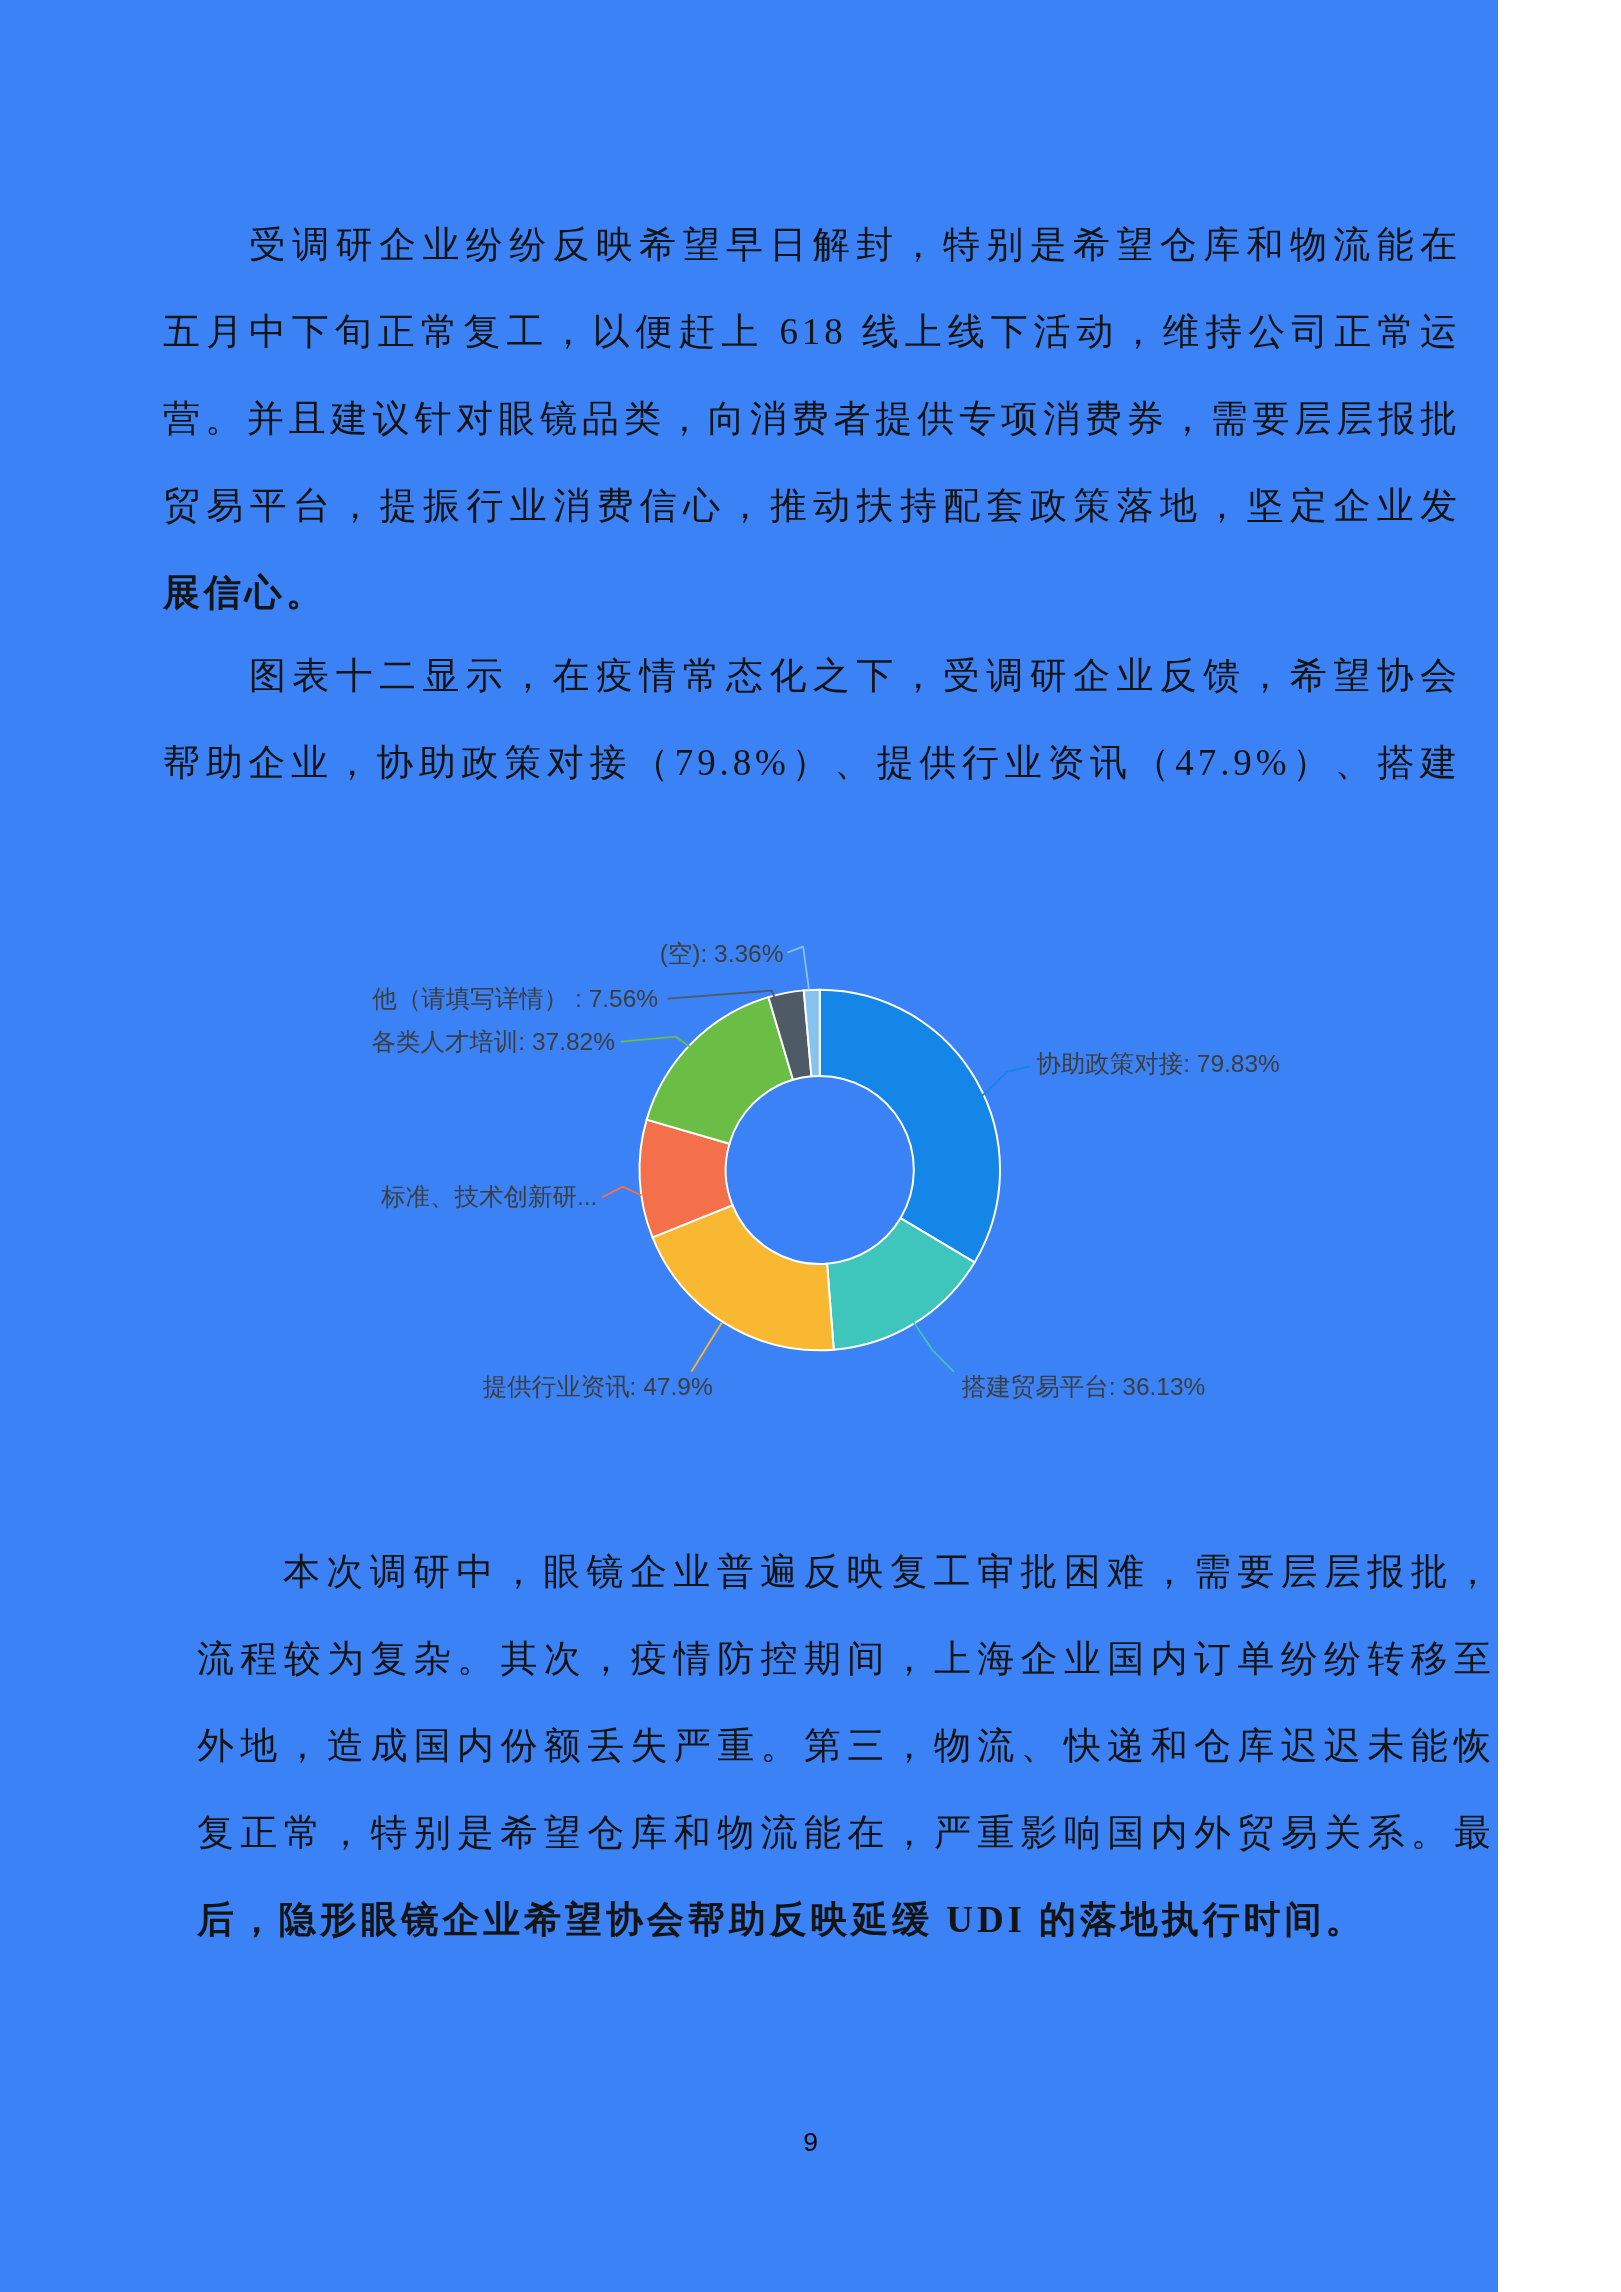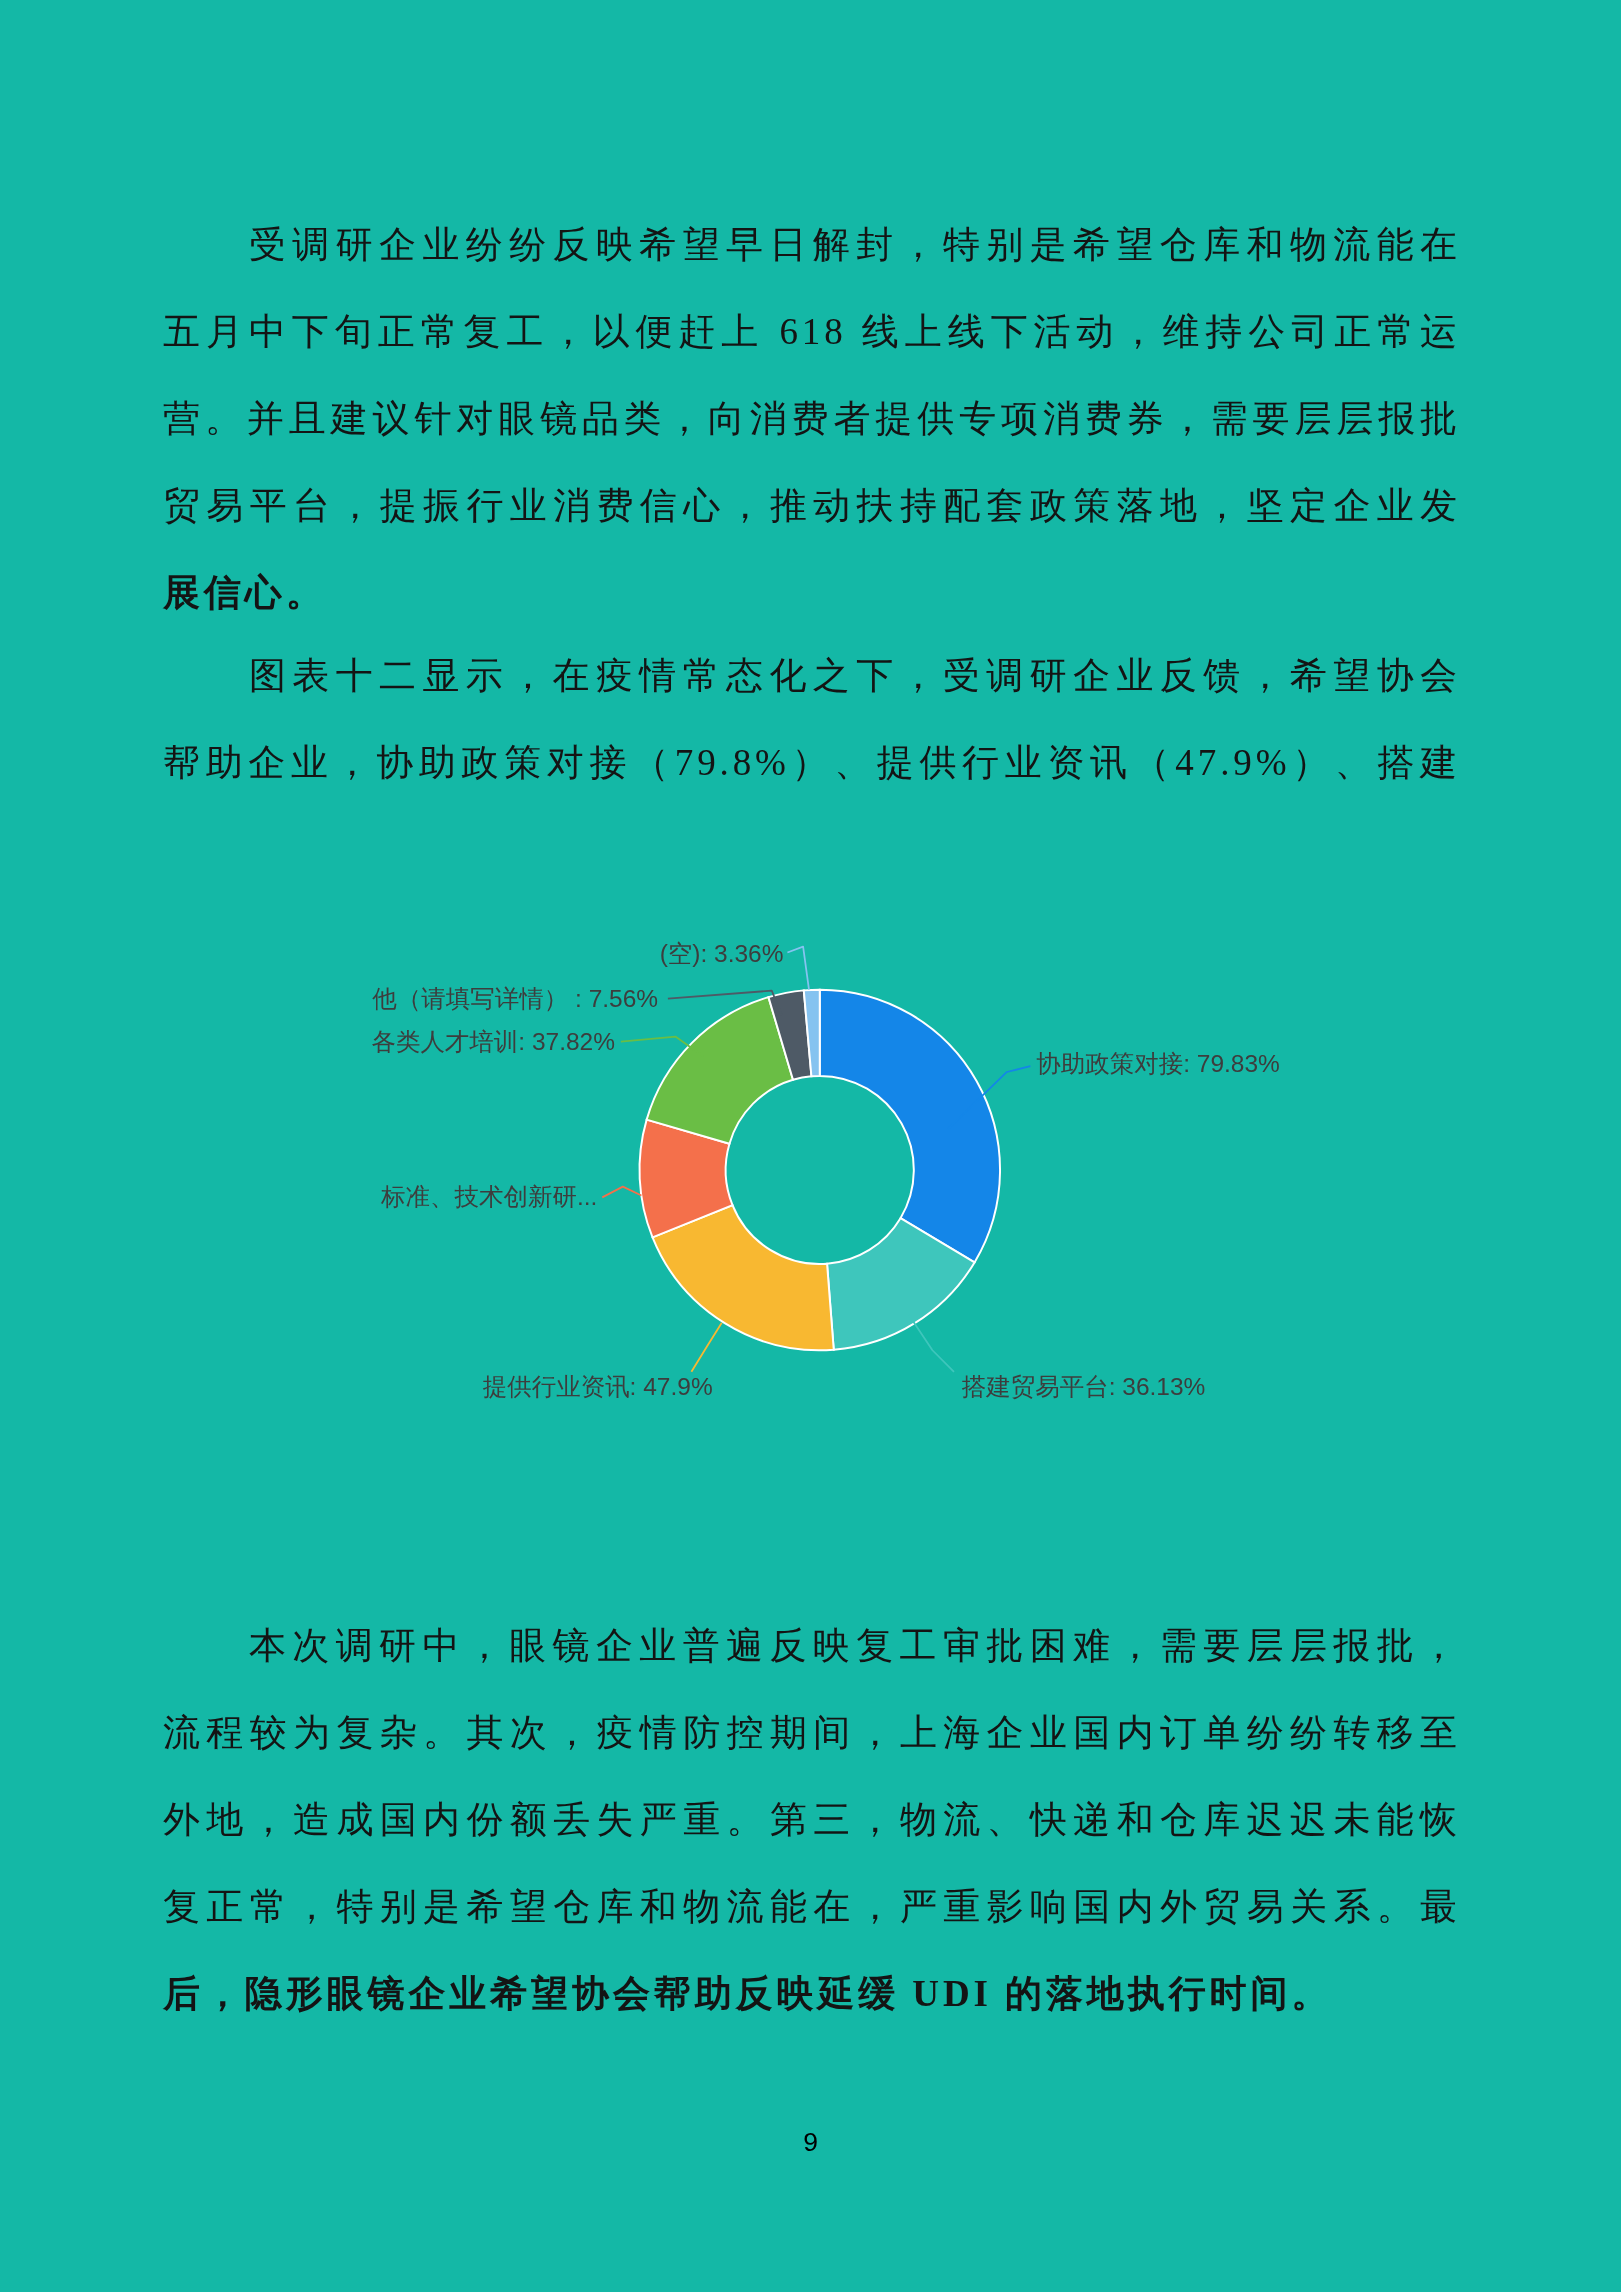--- a/index.html
+++ b/index.html
@@ -1,23 +1,23 @@
 <!DOCTYPE html>
 <html><head>
 <meta charset="utf-8">
 <style>
   html,body{margin:0;padding:0;background:#ffffff;}
   .page{
-    position:relative;width:1621px;height:2293px;background:#14b8a6;
+    position:relative;width:1498px;height:2293px;background:#3b82f6;
     font-family:"Liberation Serif","DejaVu Serif",serif;color:#141414;overflow:hidden;
   }
   .para{position:absolute;left:163px;width:1298px;}
   #para-0{top:201px;}
   #para-1{top:632px;}
-  #para-2{top:1602px;}
+  #para-2{top:1528px;margin-left:34px;}
   .line{
     height:87px;line-height:87px;font-size:37px;letter-spacing:3.9px;
     text-align:justify;text-align-last:justify;overflow:visible;
   }
   .line.first{text-indent:86px;}
   .line.last{text-align:center;text-align-last:left;font-weight:bold;}
   .figure-caption{
     position:absolute;left:163px;top:1452px;width:1298px;height:63px;line-height:63px;
     text-align:center;font-size:37px;letter-spacing:2px;color:#141414;
   }

